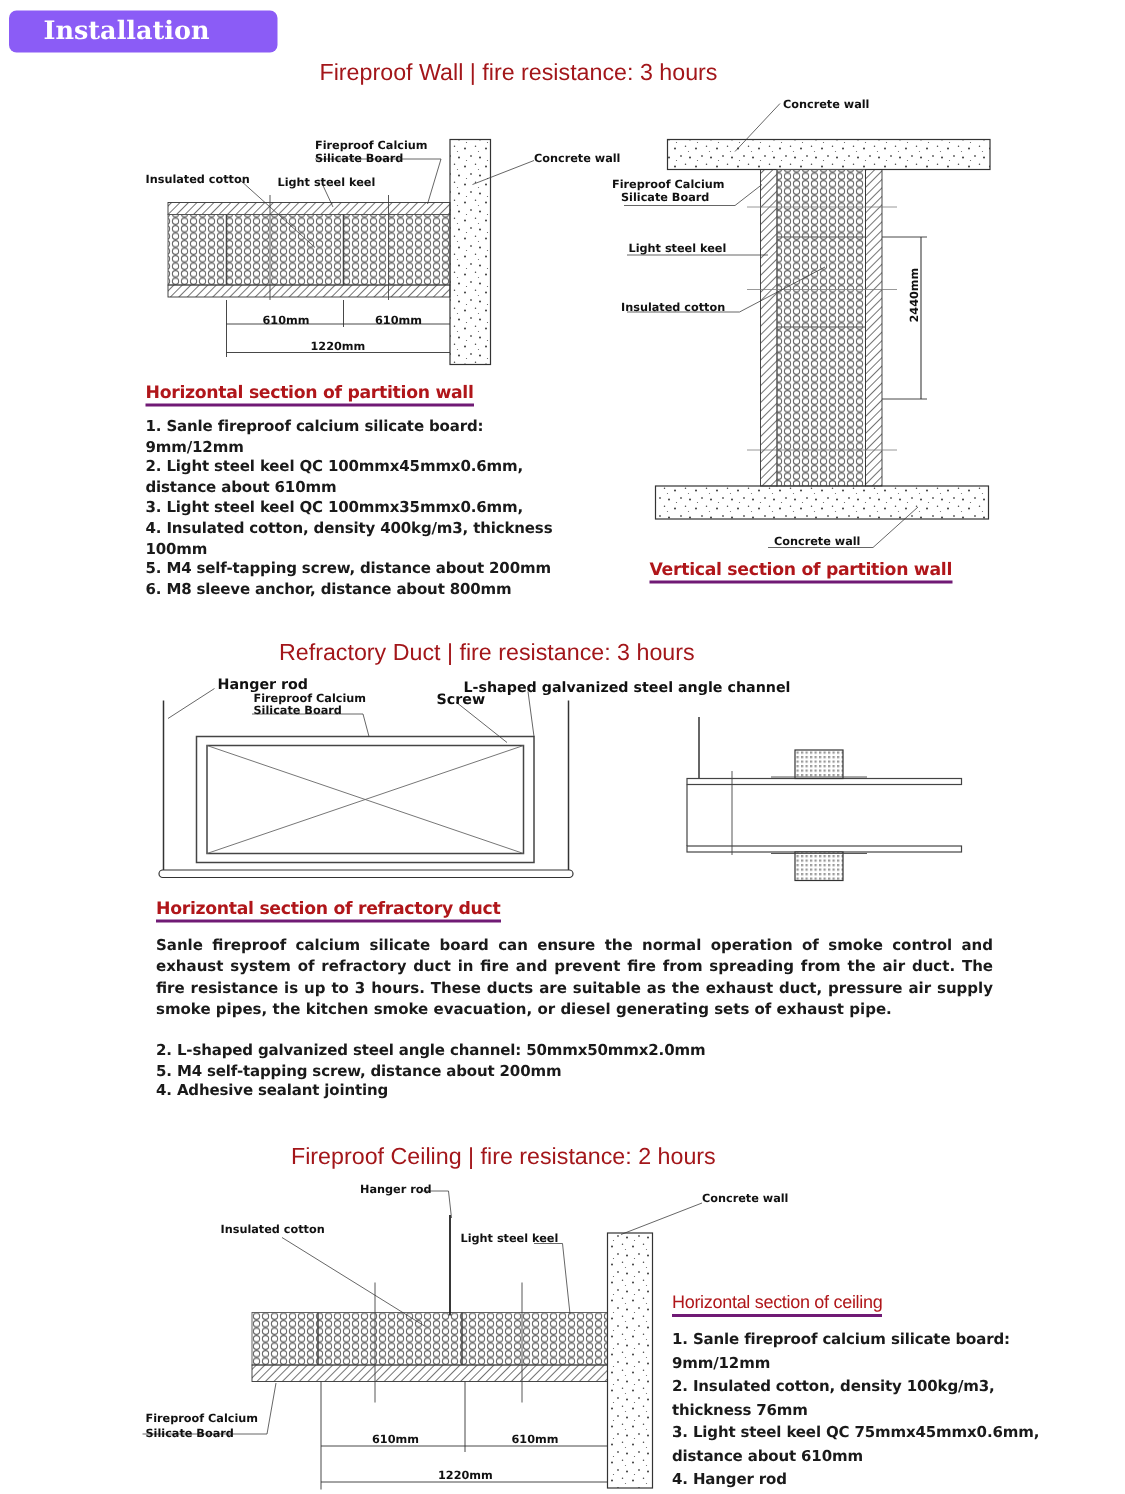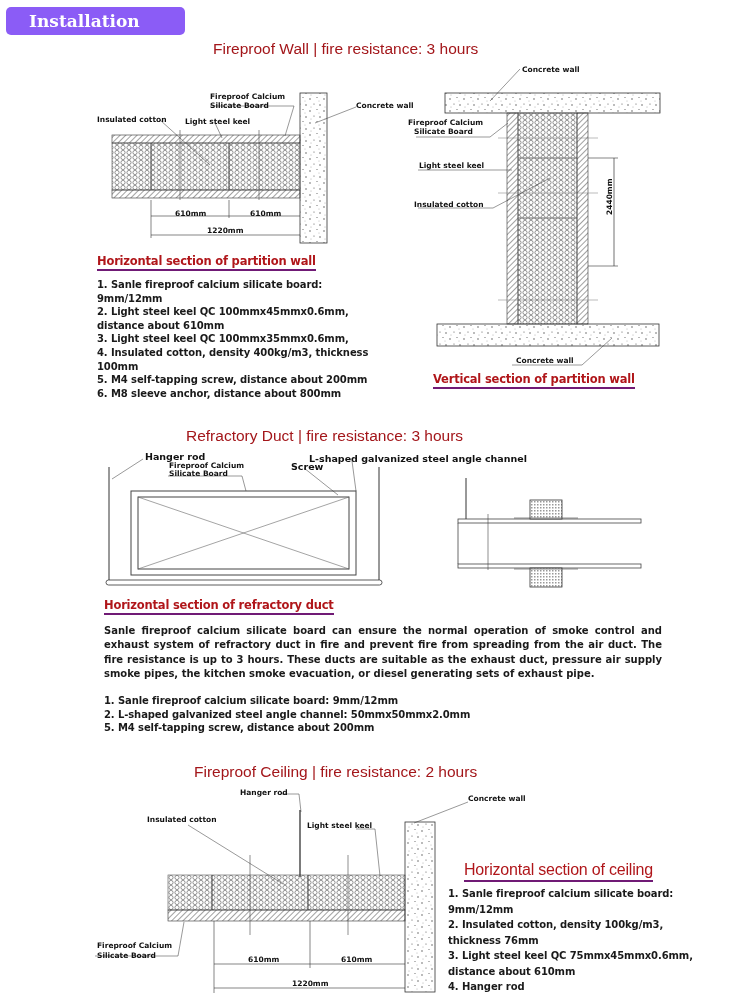--- a/index.html
+++ b/index.html
@@ -187,38 +187,38 @@
 <div class="abs lbl" style="left:169px; top:461px;">Fireproof Calcium</div>
 <div class="abs lbl" style="left:169px; top:469px;">Silicate Board</div>
 <div class="abs lbl-md" style="left:264px; top:461px;margin-left:27px;">Screw</div>
 <div class="abs lbl-md" style="left:309px; top:453px;">L-shaped galvanized steel angle channel</div>
 
 <div class="abs sub-title" style="left:104px; top:598px;">Horizontal section of refractory duct</div>
 
 <div class="abs para" style="left:104px; top:624px; width:558px;">Sanle fireproof calcium silicate board can ensure the normal operation of smoke control and exhaust system of refractory duct in fire and prevent fire from spreading from the air duct. The fire resistance is up to 3 hours. These ducts are suitable as the exhaust duct, pressure air supply smoke pipes, the kitchen smoke evacuation, or diesel generating sets of exhaust pipe.</div>
 
 <div class="abs list" style="left:104px; top:694px;">
-  <div>1. Sanle fireproof calcium silicate board: 9mm/12mm</div>
   <div>2. L-shaped galvanized steel angle channel: 50mmx50mmx2.0mm</div>
   <div>5. M4 self-tapping screw, distance about 200mm</div>
+  <div>4. Adhesive sealant jointing</div>
 </div>
 
 <div class="abs sec-title" style="left:194px; top:763px;">Fireproof Ceiling  |  fire resistance: 2 hours</div>
 
 <div class="abs lbl" style="left:240px; top:788px;">Hanger rod</div>
 <div class="abs lbl" style="left:147px; top:815px;">Insulated cotton</div>
 <div class="abs lbl" style="left:307px; top:821px;">Light steel keel</div>
 <div class="abs lbl" style="left:468px; top:794px;">Concrete wall</div>
 <div class="abs lbl" style="left:97px; top:941px;">Fireproof Calcium</div>
 <div class="abs lbl" style="left:97px; top:951px;">Silicate Board</div>
 <div class="abs lbl" style="left:248px; top:955px;">610mm</div>
 <div class="abs lbl" style="left:341px; top:955px;">610mm</div>
 <div class="abs lbl" style="left:292px; top:979px;">1220mm</div>
 
-<div class="abs sub-title" style="left:448px; top:861px; font-family:'Liberation Sans', sans-serif; font-weight:normal; font-size:16px;margin-left:16px;">Horizontal section of ceiling</div>
+<div class="abs sub-title" style="left:448px; top:861px; font-family:'Liberation Sans', sans-serif; font-weight:normal; font-size:12px;">Horizontal section of ceiling</div>
 
 <div class="abs list" style="left:448px; top:886px; line-height:15.5px;">
   <div>1. Sanle fireproof calcium silicate board:</div>
   <div>9mm/12mm</div>
   <div>2. Insulated cotton, density 100kg/m3,</div>
   <div>thickness 76mm</div>
   <div>3. Light steel keel QC 75mmx45mmx0.6mm,</div>
   <div>distance about 610mm</div>
   <div>4. Hanger rod</div>
 </div>

